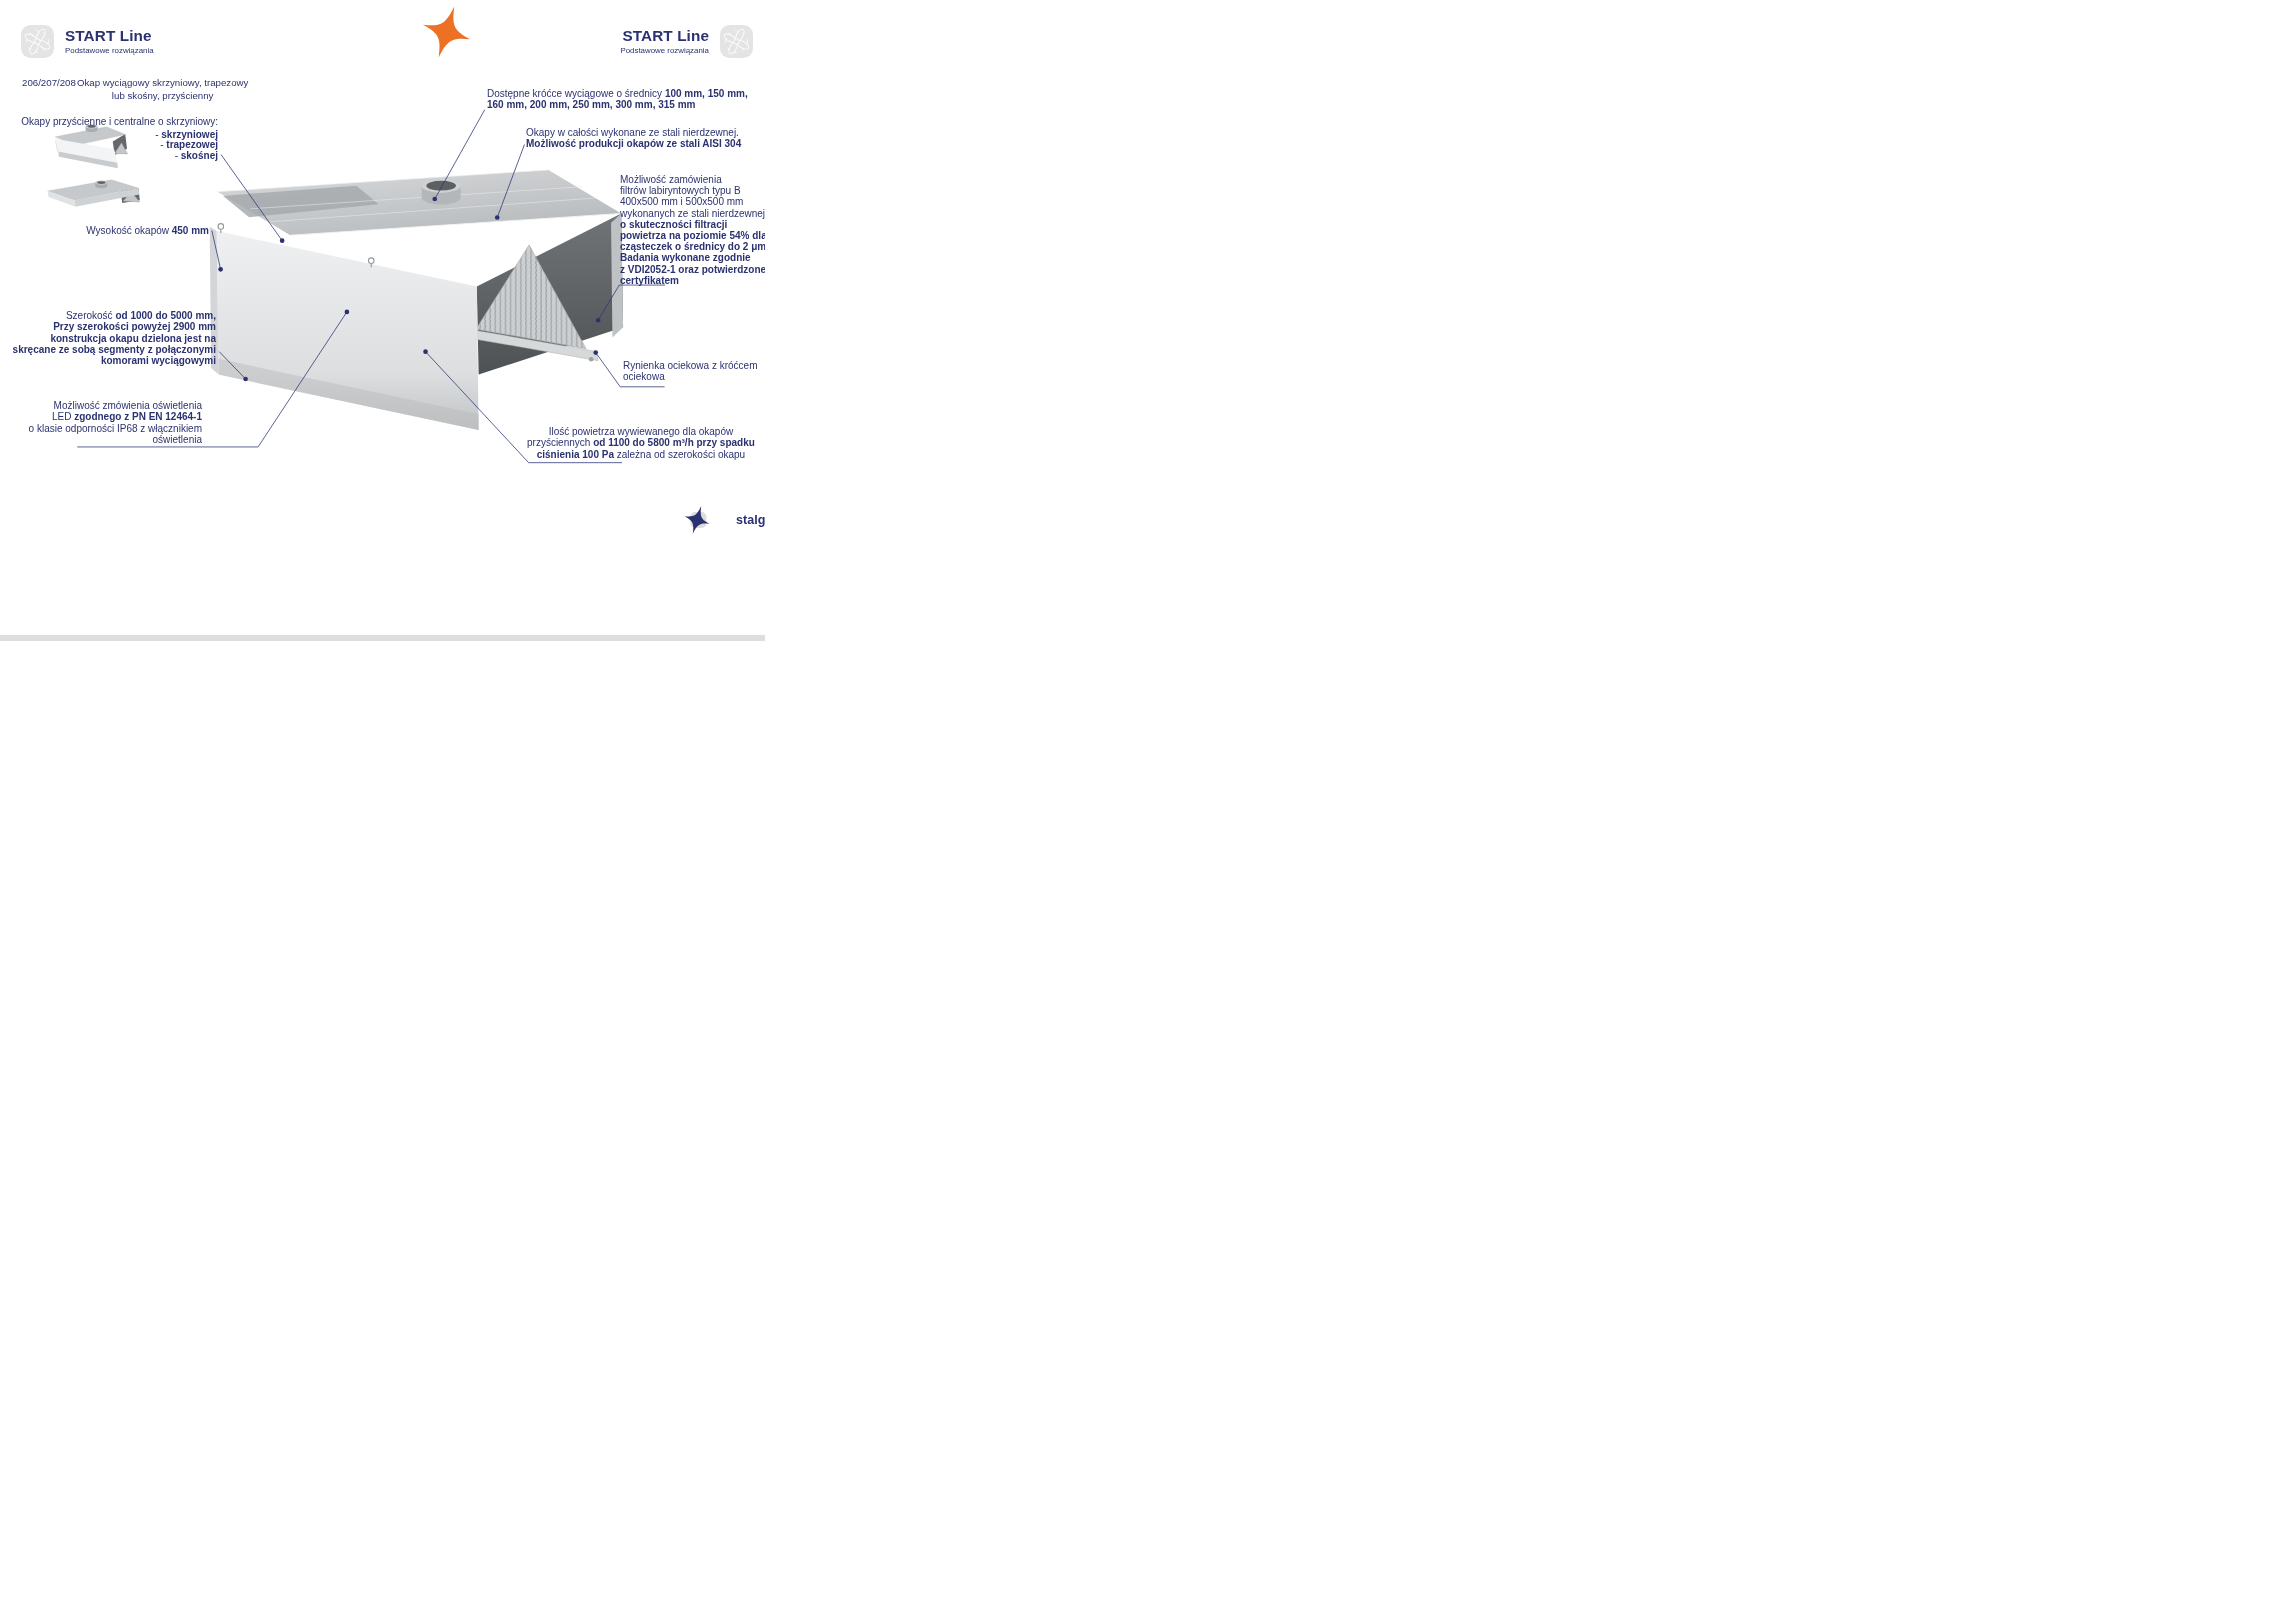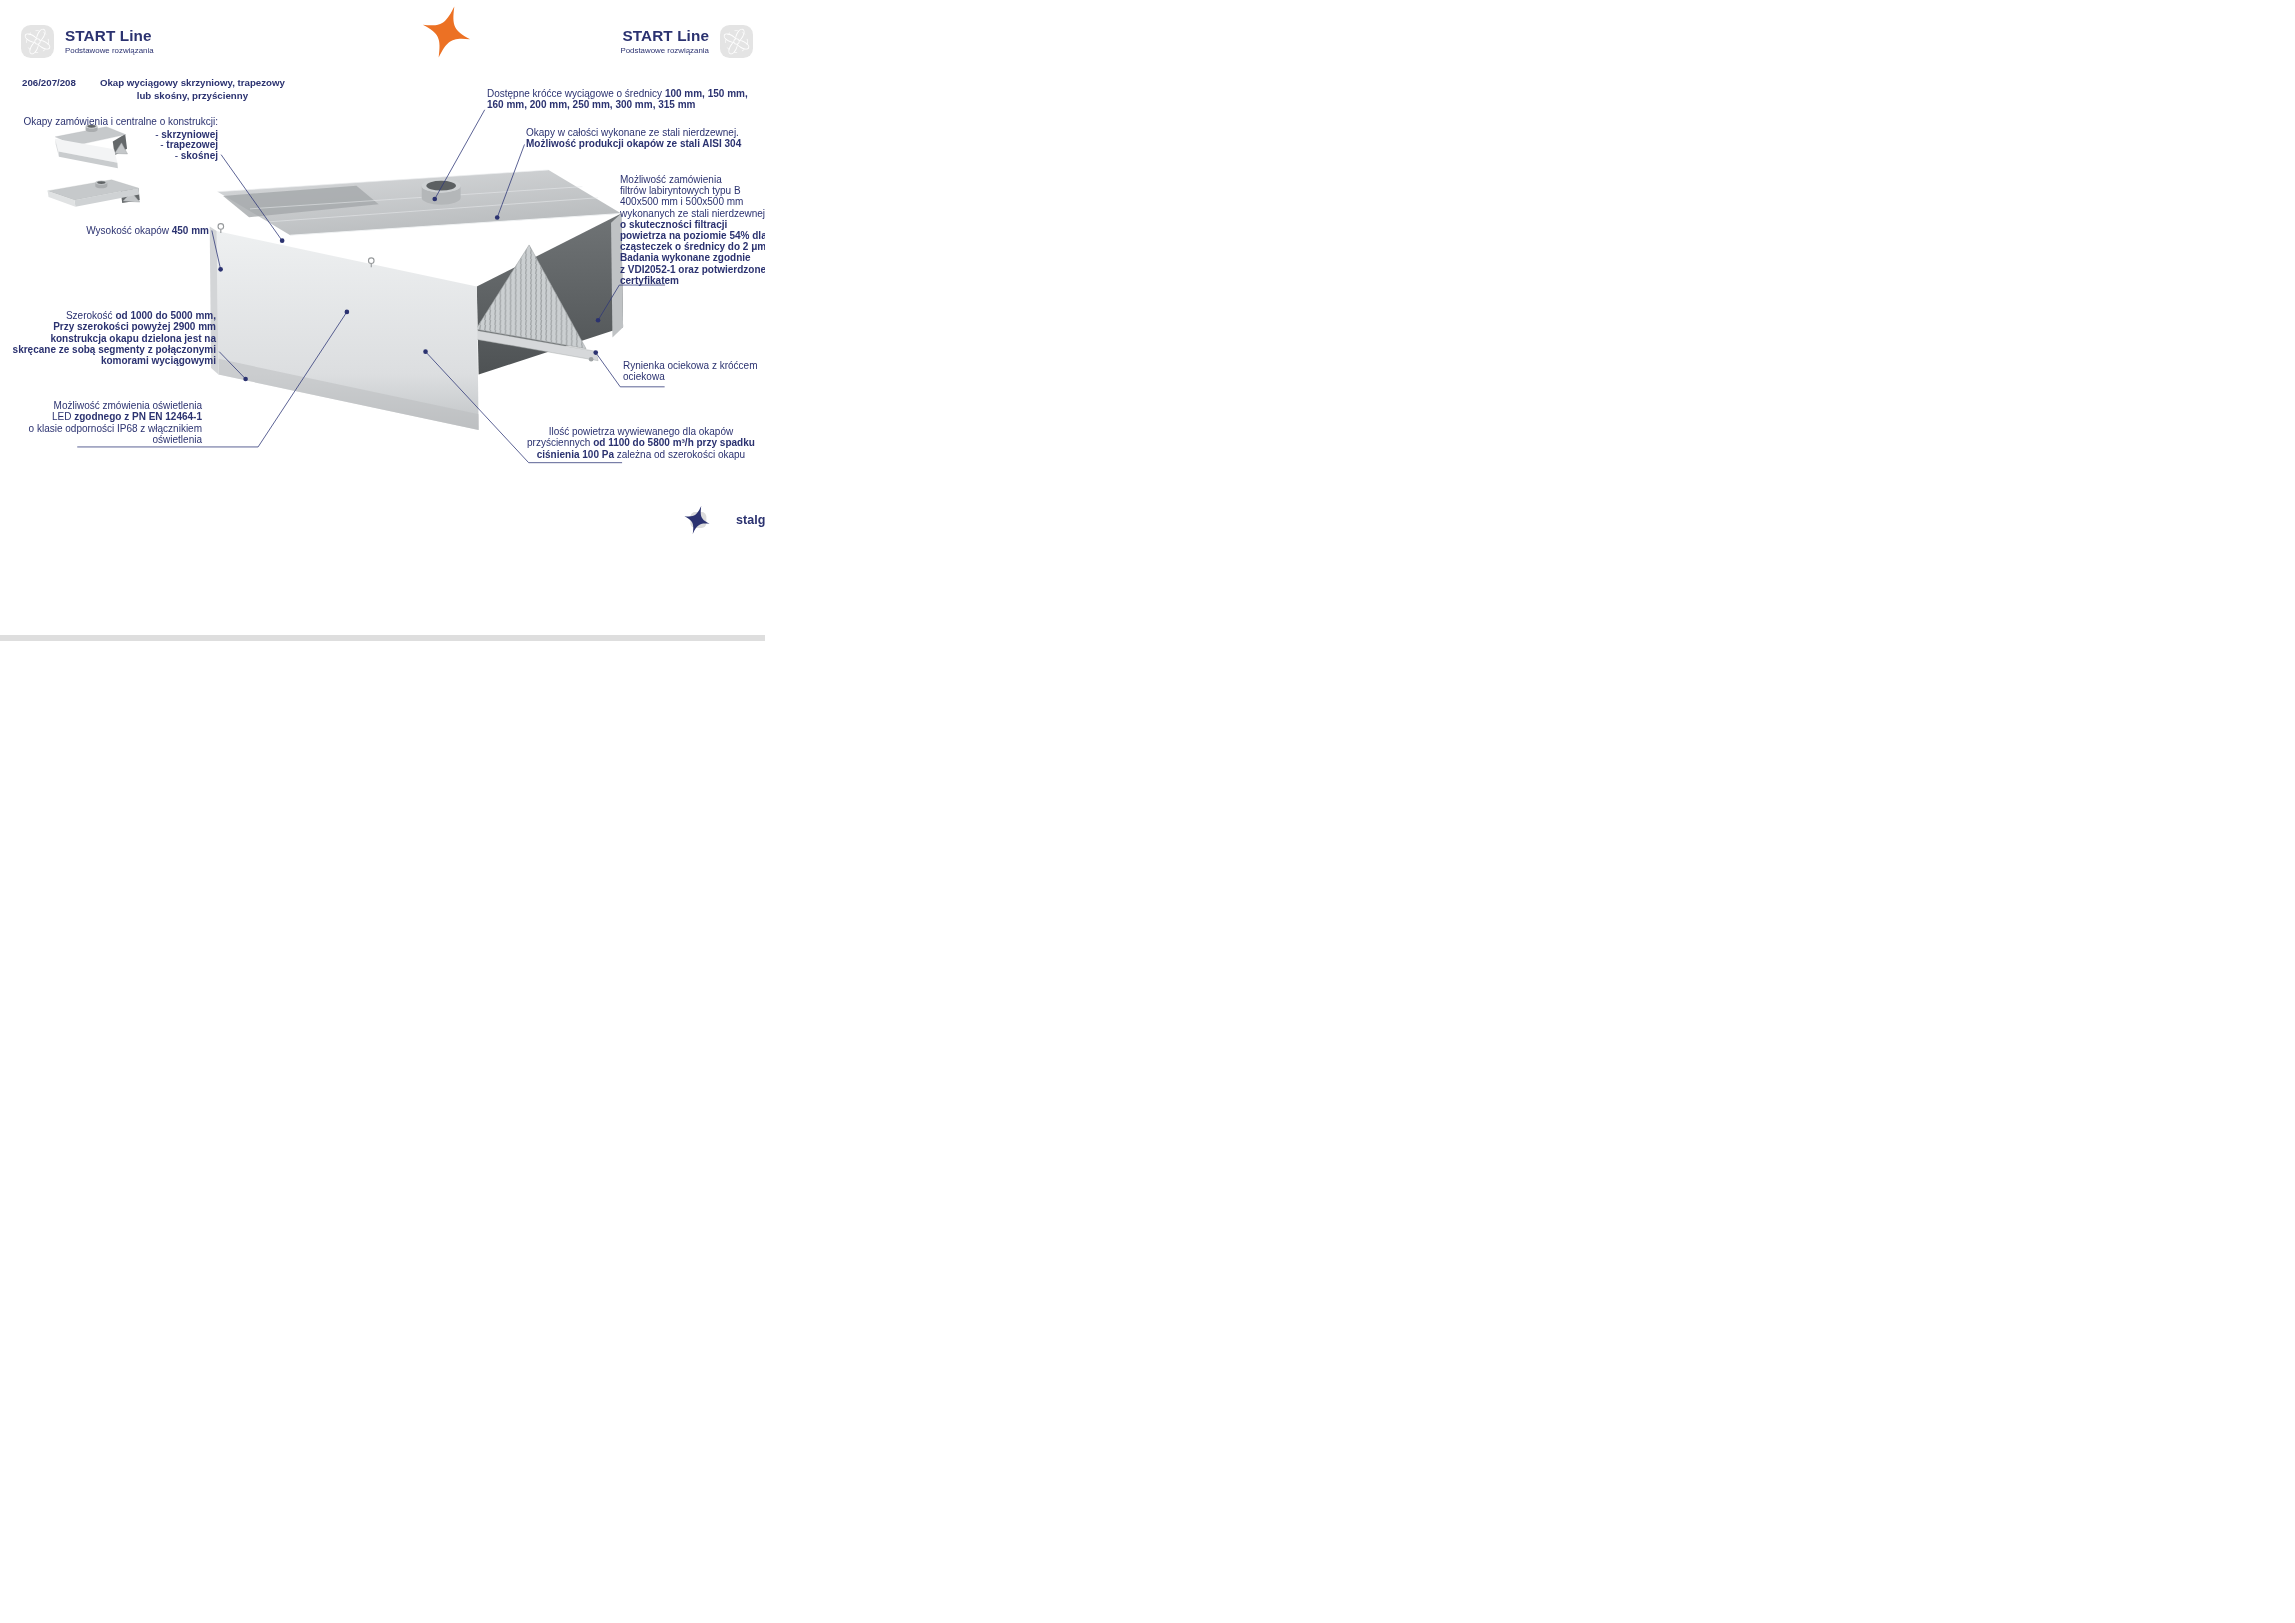--- a/index.html
+++ b/index.html
@@ -10,21 +10,21 @@
   svg{display:block}
   
   .hdr{position:absolute;top:25px;display:flex;align-items:center;gap:11px;}
   .hdr-left{left:21px;}
   .hdr-right{right:12px;flex-direction:row;}
   .hdr-text{display:flex;flex-direction:column;}
   .hdr-text.right{text-align:right;}
   .hdr-title{font-size:15.3px;font-weight:700;letter-spacing:0.1px;line-height:17.6px;}
   .hdr-sub{font-size:7.9px;line-height:10.2px;margin-top:1.4px;}
   
-  .heading{position:absolute;left:22px;top:77px;display:flex;gap:24px;font-size:9.7px;font-weight:700;line-height:12.5px;}
+  .heading{position:absolute;left:22px;top:77px;display:flex;gap:1px;font-size:9.7px;font-weight:400;line-height:12.5px;}
   .heading .title{display:flex;flex-direction:column;}
   .heading .title .l2{text-align:center;}
   
   .ann{position:absolute;font-size:10px;line-height:11.3px;white-space:nowrap;}
   .ann.right{text-align:right;}
   .ann .b{font-weight:700;}
   #ann-construction{right:547px;top:117px;line-height:10.6px;}
   #ann-construction .line:first-child{margin-bottom:2.3px;}
   #ann-height{right:556px;top:225px;}
   #ann-width{right:549px;top:310px;}
@@ -174,21 +174,21 @@
 
     <g stroke="#96999b" fill="none" stroke-width="2.4">
       <circle cx="47" cy="150" r="6"></circle>
         <line x1="47" y1="156" x2="47" y2="164"></line>
       <circle cx="372" cy="224" r="6"></circle>
         <line x1="372" y1="230" x2="372" y2="238"></line>
     </g>
   </svg>
 
   <div class="ann right" id="ann-construction">
-      <div class="line"><span>Okapy zamówienia i centralne o konstrukcji:</span></div>
+      <div class="line"><span>Okapy przyścienne i centralne o skrzyniowy:</span></div>
       <div class="line"><span>- </span><span class="b">skrzyniowej</span></div>
       <div class="line"><span>- </span><span class="b">trapezowej</span></div>
       <div class="line"><span>- </span><span class="b">skośnej</span></div>
     </div>
   <div class="ann right" id="ann-height">
       <div class="line"><span>Wysokość okapów </span><span class="b">450 mm</span></div>
     </div>
   <div class="ann right" id="ann-width">
       <div class="line"><span>Szerokość </span><span class="b">od 1000 do 5000 mm,</span></div>
       <div class="line"><span class="b">Przy szerokości powyżej 2900 mm</span></div>

